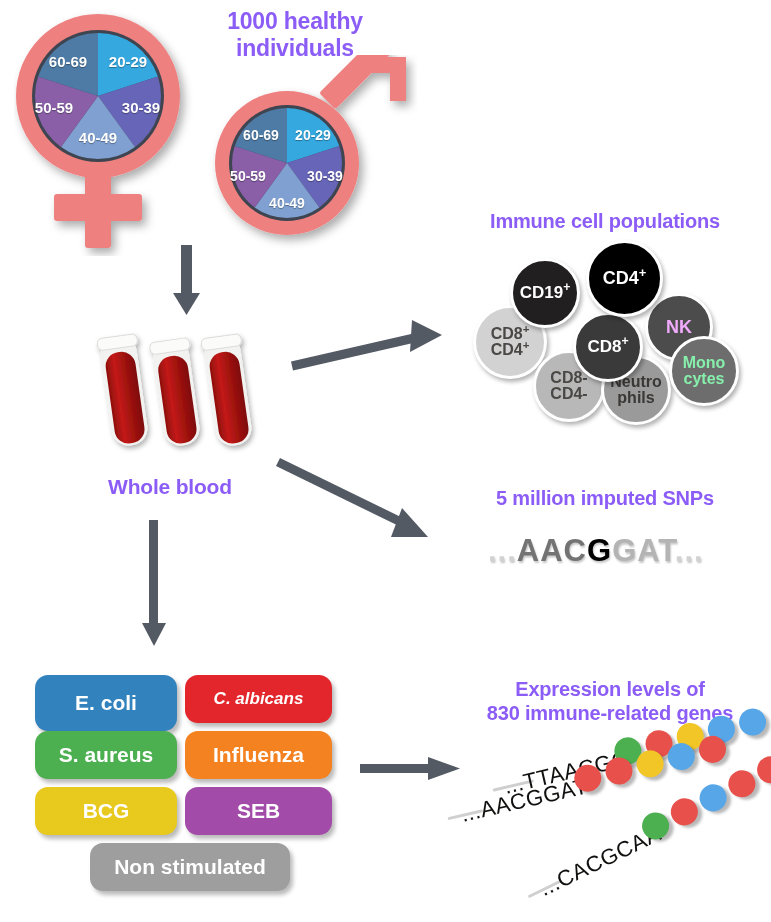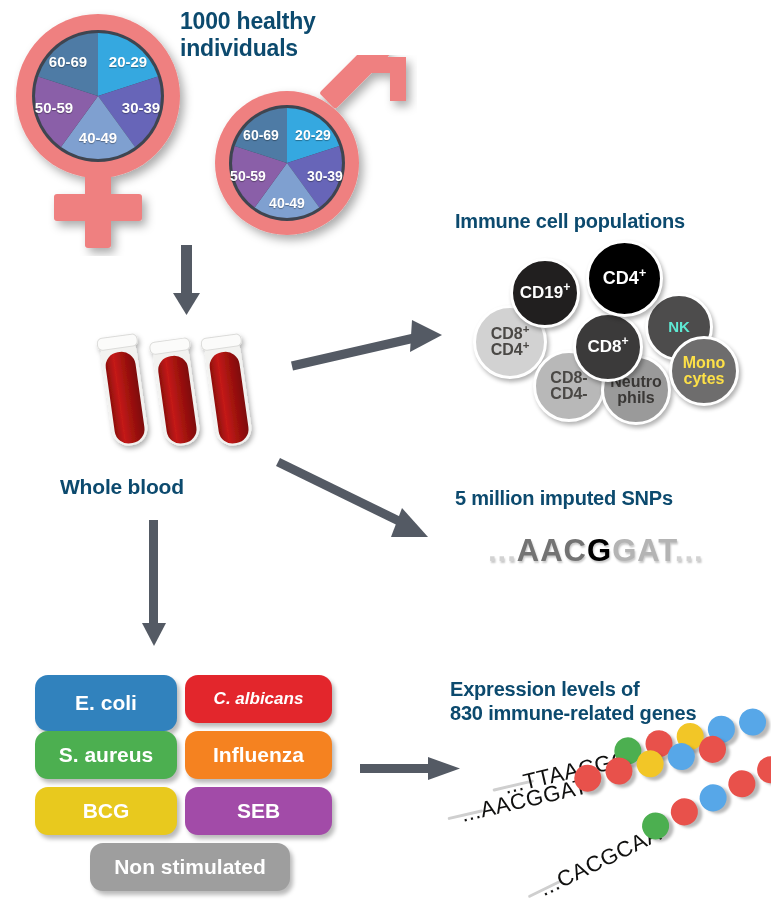--- a/index.html
+++ b/index.html
@@ -15,22 +15,22 @@
     width: 771px;
     height: 922px;
     background: #ffffff;
     overflow: hidden;
   }
   .abs { position: absolute; }
 
   
   .heading {
     font-weight: bold;
-    color: #0c4a6e;
-    text-align: left;
+    color: #8b5cf6;
+    text-align: center;
     line-height: 1.18;
     letter-spacing: -0.2px;
   }
 
   
   .sym-wrap { position: absolute; }
   .sym-svg { position: absolute; left: 0; top: 0; }
   .pie-label {
     position: absolute;
     color: #ffffff;
@@ -254,21 +254,21 @@
     </div>
 
     <div class="cell" style="left:510px; top:258px; width:70px; height:70px; background:#211f1f; color:#ffffff; font-size:17px; z-index:3;">
       <span>CD19<sup class="sup">+</sup></span>
     </div>
 
     <div class="cell" style="left:586px; top:240px; width:77px; height:77px; background:#000000; color:#ffffff; font-size:18px; z-index:5;">
       <span>CD4<sup class="sup">+</sup></span>
     </div>
 
-    <div class="cell" style="left:645px; top:293px; width:68px; height:68px; background:#4d4c4c; color:#5eead4; font-size:15px; z-index:2;">
+    <div class="cell" style="left:645px; top:293px; width:68px; height:68px; background:#4d4c4c; color:#f0abfc; font-size:18px; z-index:2;">
       <span>NK</span>
     </div>
 
     <div class="cell" style="left:573px; top:312px; width:70px; height:70px; background:#3b3a3a; color:#ffffff; font-size:17px; z-index:4;">
       <span>CD8<sup class="sup">+</sup></span>
     </div>
 
     <div class="cell" style="left:533px; top:350px; width:72px; height:72px; background:#b8b8b8; color:#4a4845; font-size:16px; z-index:2;">
       <div>
         <span>CD8-</span>
@@ -276,21 +276,21 @@
       </div>
     </div>
 
     <div class="cell" style="left:601px; top:355px; width:70px; height:70px; background:#9a9a9a; color:#3a3836; font-size:16px; z-index:3;">
       <div>
         <span>Neutro</span>
         <span>phils</span>
       </div>
     </div>
 
-    <div class="cell" style="left:669px; top:336px; width:70px; height:70px; background:#6e6d6d; color:#fde047; font-size:16px; z-index:4;">
+    <div class="cell" style="left:669px; top:336px; width:70px; height:70px; background:#6e6d6d; color:#86efac; font-size:16px; z-index:4;">
       <div>
         <span>Mono</span>
         <span>cytes</span>
       </div>
     </div>
   </div>
 
   <div class="abs heading" style="left:455px; top:487px; width:300px; font-size:20px;">5 million imputed SNPs</div>
 
   <div class="snp-seq" style="left:488px; top:533px; font-size:31px;">

